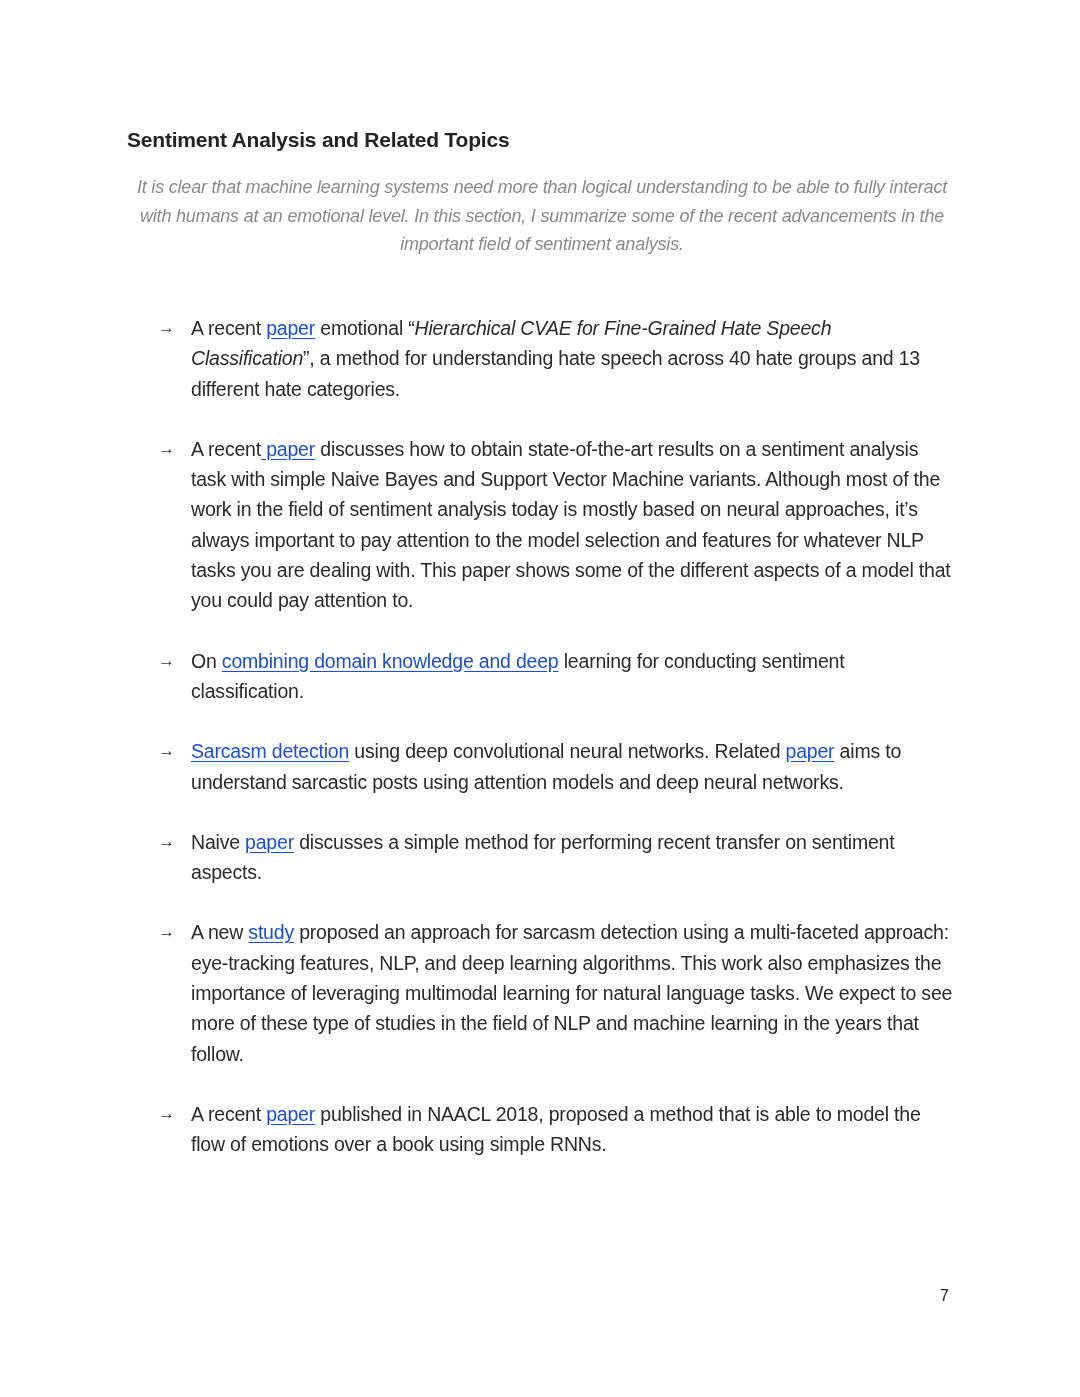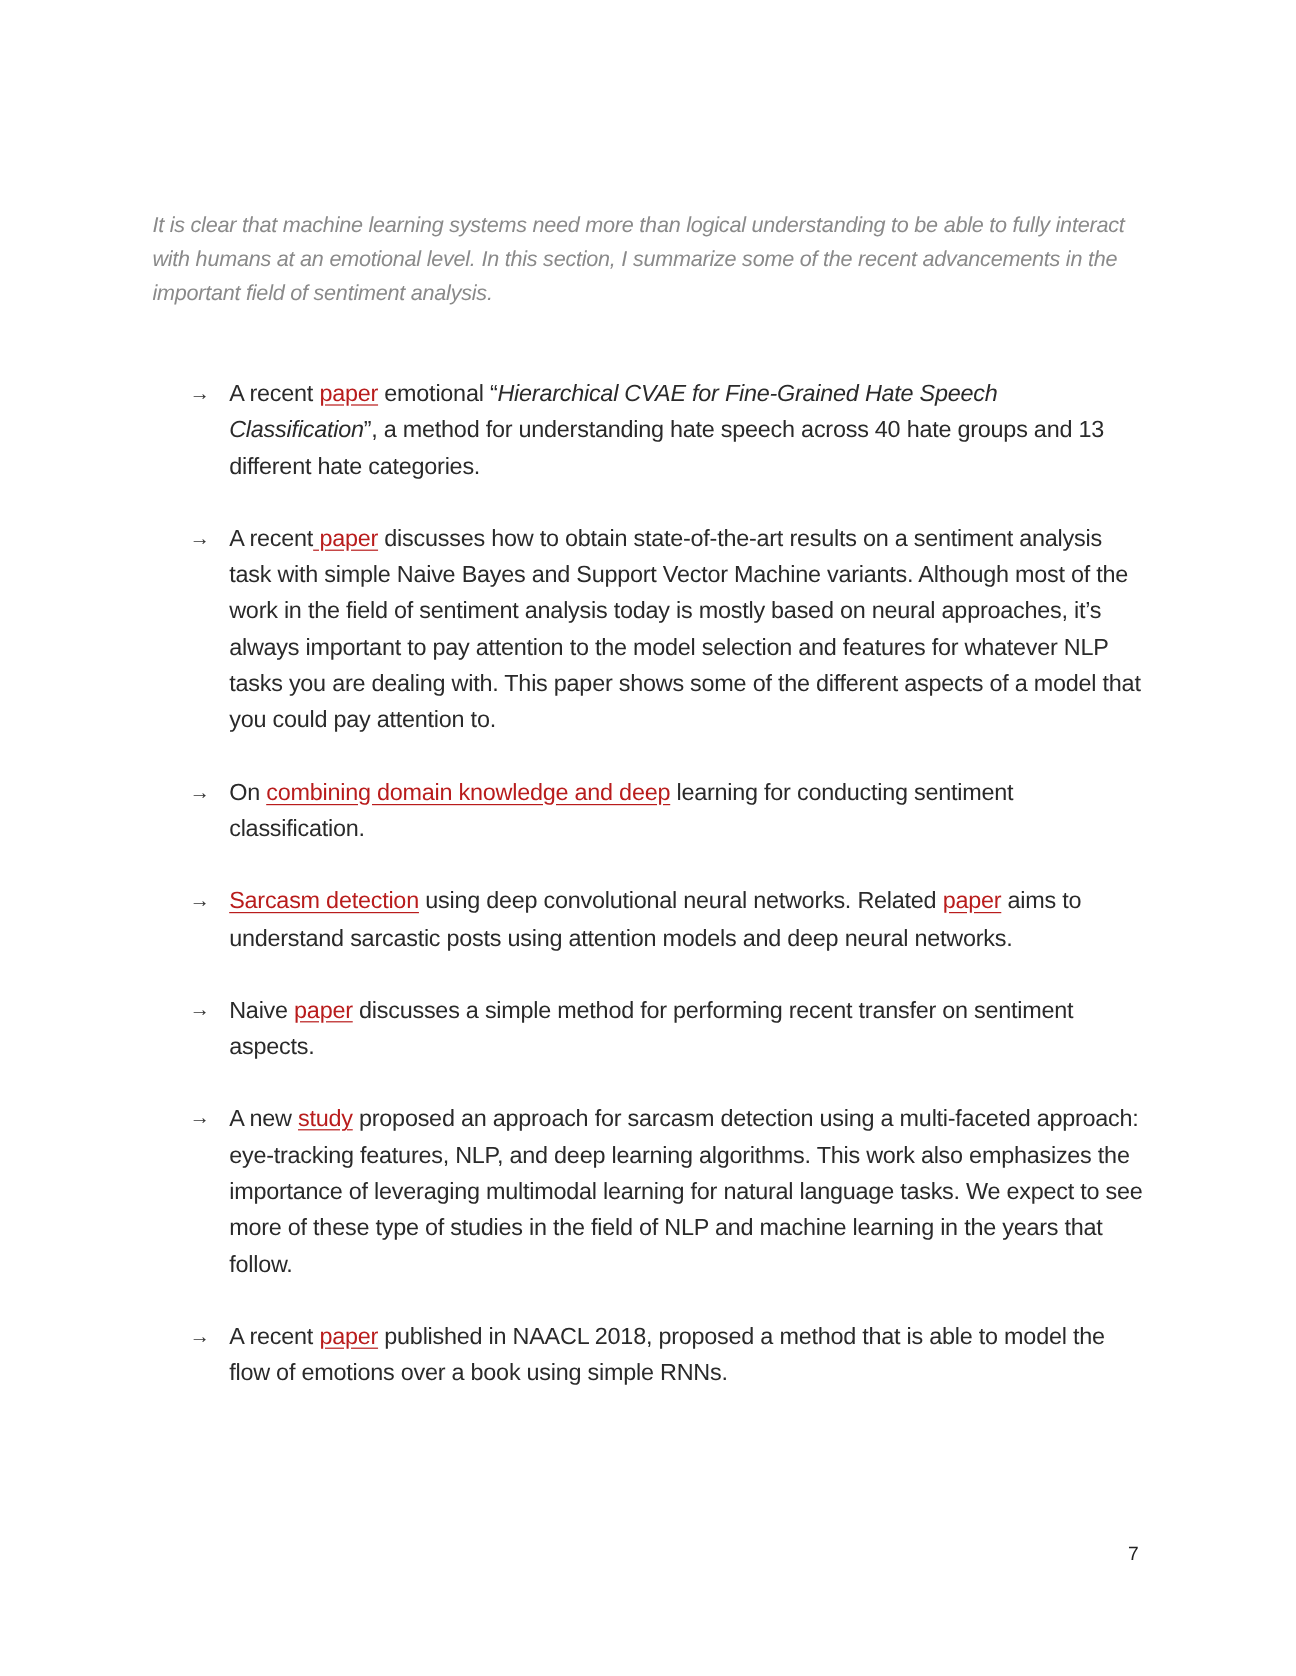--- a/index.html
+++ b/index.html
@@ -1,35 +1,36 @@
 <!DOCTYPE html>
 <html><head>
   <meta charset="utf-8">
   <style>
     html, body { margin: 0; padding: 0; background: #ffffff; }
     body { width: 1080px; height: 1397px; position: relative; overflow: hidden; font-family: "Liberation Sans", sans-serif; color: #262626; }
     .page { position: absolute; left: 0; top: 0; width: 1080px; height: 1397px; }
     .title { position: absolute; left: 127px; top: 128px; font-size: 21px; font-weight: bold; color: #222; letter-spacing: -0.2px; margin: 0; }
-    .intro { position: absolute; left: 127px; top: 173px; width: 830px; font-size: 18px; font-style: italic; color: #8a8a8a; line-height: 28.5px; margin: 0; letter-spacing: -0.2px; }
+    .intro { position: absolute; left: 127px; top: 173px; width: 830px; font-size: 18px; font-style: italic; color: #8a8a8a; line-height: 28.5px; margin: 0; letter-spacing: -0.2px; text-align: center; }
     .list { position: absolute; left: 158px; top: 313px; width: 800px; margin: 0; padding: 0; list-style: none; }
     .item { position: relative; padding-left: 33px; font-size: 19.5px; line-height: 30.3px; color: #2a2a2a; letter-spacing: -0.2px; }
     .item .arrow { position: absolute; left: 0; top: 0; font-size: 17px; color: #333; }
-    .link { color: #b91c1c; text-decoration: underline; text-underline-offset: 3px; cursor: pointer; }
+    .link { color: #1d4ed8; text-decoration: underline; text-underline-offset: 3px; cursor: pointer; }
     .i1 { margin-bottom: 30px; }
     .i2 { margin-bottom: 30px; }
     .i3 { margin-bottom: 30px; }
     .i4 { margin-bottom: 30px; }
     .i5 { margin-bottom: 30px; }
     .i6 { margin-bottom: 30px; }
     .page-number { position: absolute; left: 940px; top: 1287px; font-size: 16px; color: #222; }
   </style>
 </head>
 <body>
 
 <div class="page">
+  <h2 class="title">Sentiment Analysis and Related Topics</h2>
   <p class="intro">It is clear that machine learning systems need more than logical understanding to be able to fully interact with humans at an emotional level. In this section, I summarize some of the recent advancements in the important field of sentiment analysis.</p>
 
   <ul class="list">
     <li class="item i1">
       <span class="arrow">→</span>
       <span>A recent </span><a class="link">paper</a><span> emotional “</span><em>Hierarchical CVAE for Fine-Grained Hate Speech Classification</em><span>”, a method for understanding hate speech across 40 hate groups and 13 different hate categories.</span>
     </li>
     <li class="item i2">
       <span class="arrow">→</span>
       <span>A recent</span><a class="link"> paper</a><span> discusses how to obtain state-of-the-art results on a sentiment analysis task with simple Naive Bayes and Support Vector Machine variants. Although most of the work in the field of sentiment analysis today is mostly based on neural approaches, it’s always important to pay attention to the model selection and features for whatever NLP tasks you are dealing with. This paper shows some of the different aspects of a model that you could pay attention to.</span>

